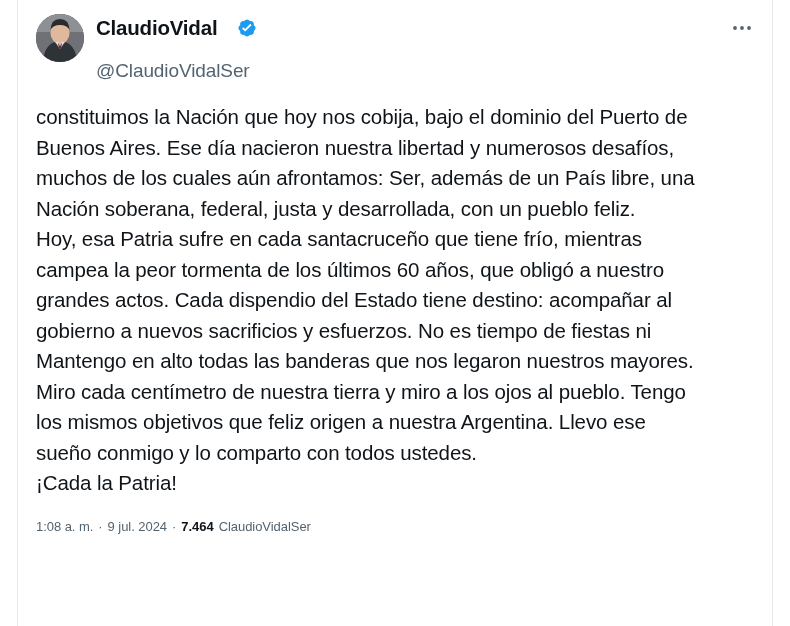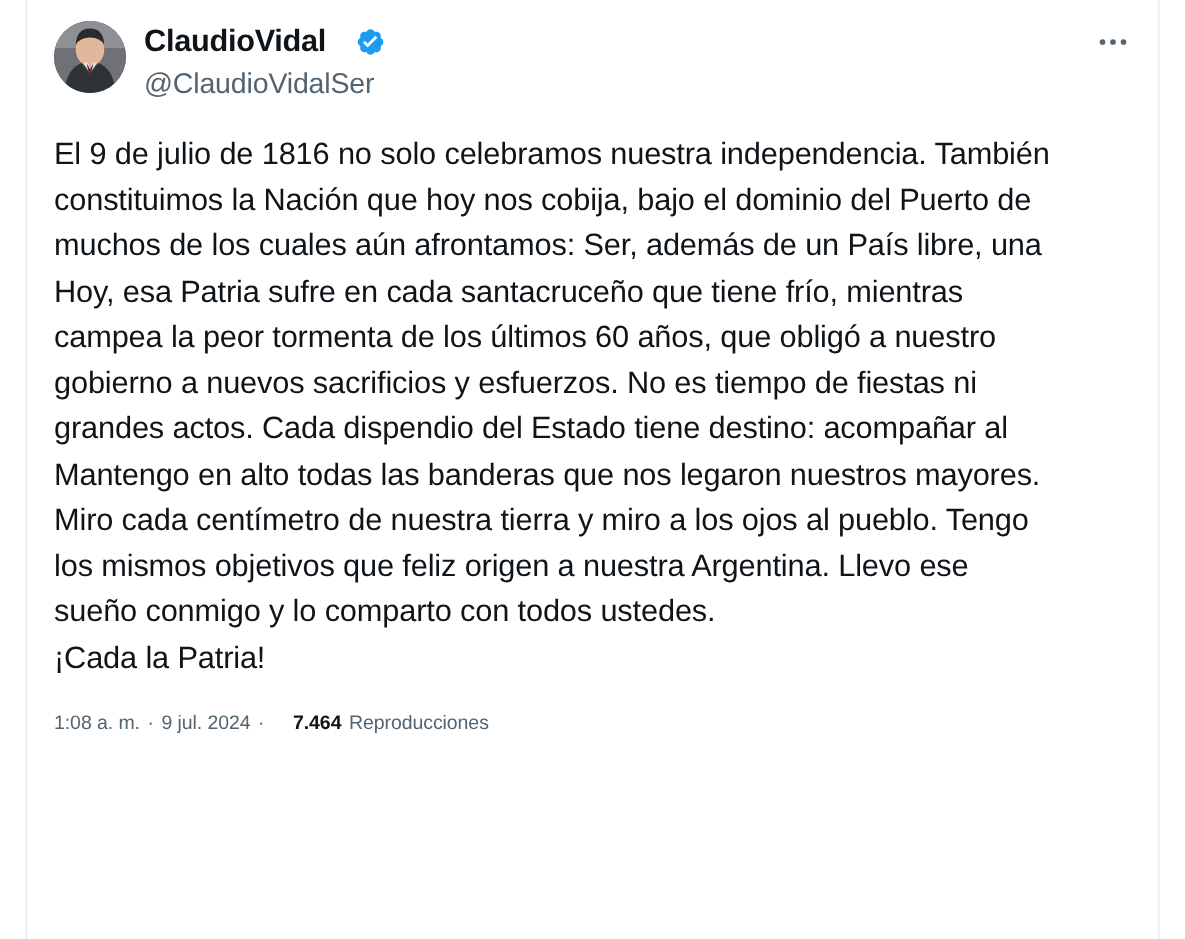--- a/index.html
+++ b/index.html
@@ -78,21 +78,21 @@
   .verified {
     width: 20px;
     height: 20px;
     flex: 0 0 20px;
     display: inline-block;
   }
   .verified svg { display: block; width: 20px; height: 20px; }
   .handle {
     font-size: 19px;
     color: #536471;
-    margin-top: 4px;
+    margin-top: 18px;
     letter-spacing: -0.1px;
   }
 
   .more-btn {
     flex: 0 0 auto;
     width: 34px;
     height: 26px;
     color: #536471;
     display: flex;
     align-items: flex-start;
@@ -129,21 +129,20 @@
     gap: 0px;
     flex-wrap: wrap;
   }
   .meta-sep {
     padding: 0 5px;
   }
   .meta-count {
     color: #0f1419;
     font-weight: bold;
     margin-right: 5px;
-    margin-left: 14px;
   }
 </style>
 </head>
 <body>
 
 <div class="page">
 
   <div class="side-rule left"></div>
   <div class="side-rule right"></div>
 
@@ -178,37 +177,38 @@
       <div class="more-btn">
         <svg width="24" height="24" viewBox="0 0 24 24" xmlns="http://www.w3.org/2000/svg">
           <circle cx="5" cy="12" r="1.9" fill="#536471"></circle>
           <circle cx="12" cy="12" r="1.9" fill="#536471"></circle>
           <circle cx="19" cy="12" r="1.9" fill="#536471"></circle>
         </svg>
       </div>
     </div>
 
     <div class="tweet-body">
-      <p>El 9 de julio de 1816 no solo celebramos nuestra independencia. También</p>
       <p>constituimos la Nación que hoy nos cobija, bajo el dominio del Puerto de</p>
+      <p>Buenos Aires. Ese día nacieron nuestra libertad y numerosos desafíos,</p>
       <p>muchos de los cuales aún afrontamos: Ser, además de un País libre, una</p>
+      <p>Nación soberana, federal, justa y desarrollada, con un pueblo feliz.</p>
       <p>Hoy, esa Patria sufre en cada santacruceño que tiene frío, mientras</p>
       <p>campea la peor tormenta de los últimos 60 años, que obligó a nuestro</p>
+      <p>grandes actos. Cada dispendio del Estado tiene destino: acompañar al</p>
       <p>gobierno a nuevos sacrificios y esfuerzos. No es tiempo de fiestas ni</p>
-      <p>grandes actos. Cada dispendio del Estado tiene destino: acompañar al</p>
       <p>Mantengo en alto todas las banderas que nos legaron nuestros mayores.</p>
       <p>Miro cada centímetro de nuestra tierra y miro a los ojos al pueblo. Tengo</p>
       <p>los mismos objetivos que feliz origen a nuestra Argentina. Llevo ese</p>
       <p>sueño conmigo y lo comparto con todos ustedes.</p>
       <p>¡Cada la Patria!</p>
     </div>
 
     <div class="tweet-meta">
       <span>1:08 a. m.</span>
       <span class="meta-sep">·</span>
       <span>9 jul. 2024</span>
       <span class="meta-sep">·</span>
       <span class="meta-count">7.464</span>
-      <span>Reproducciones</span>
+      <span>ClaudioVidalSer</span>
     </div>
 
   </div>
 </div>
 
 </body></html>

